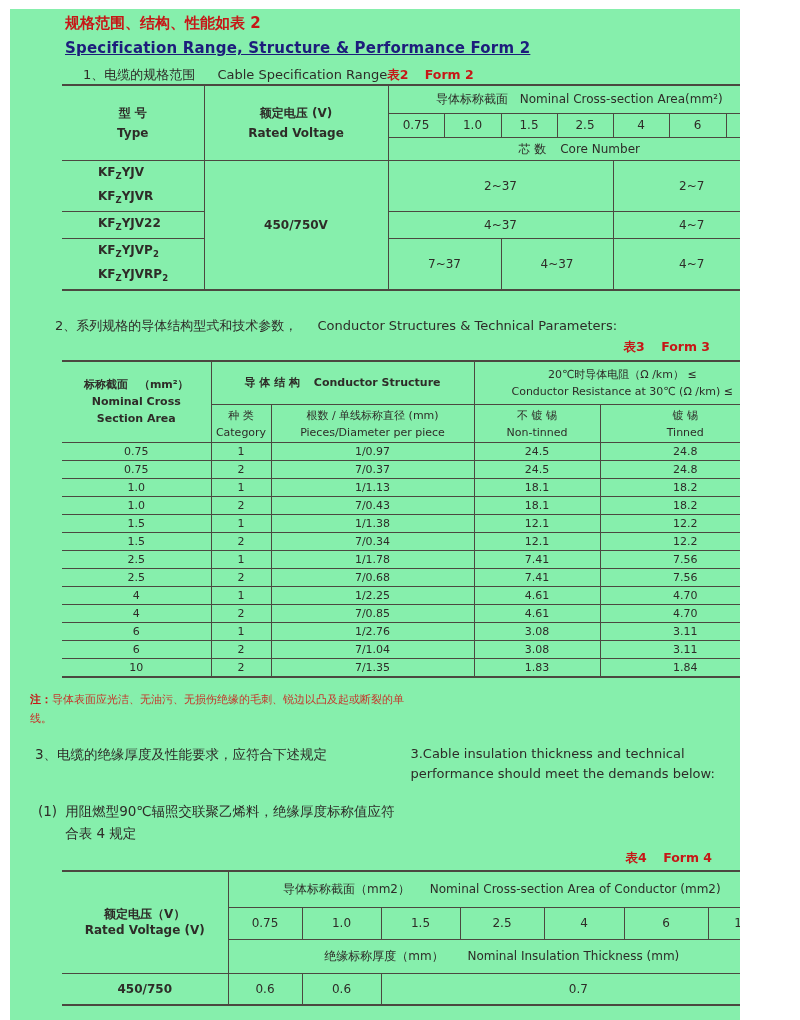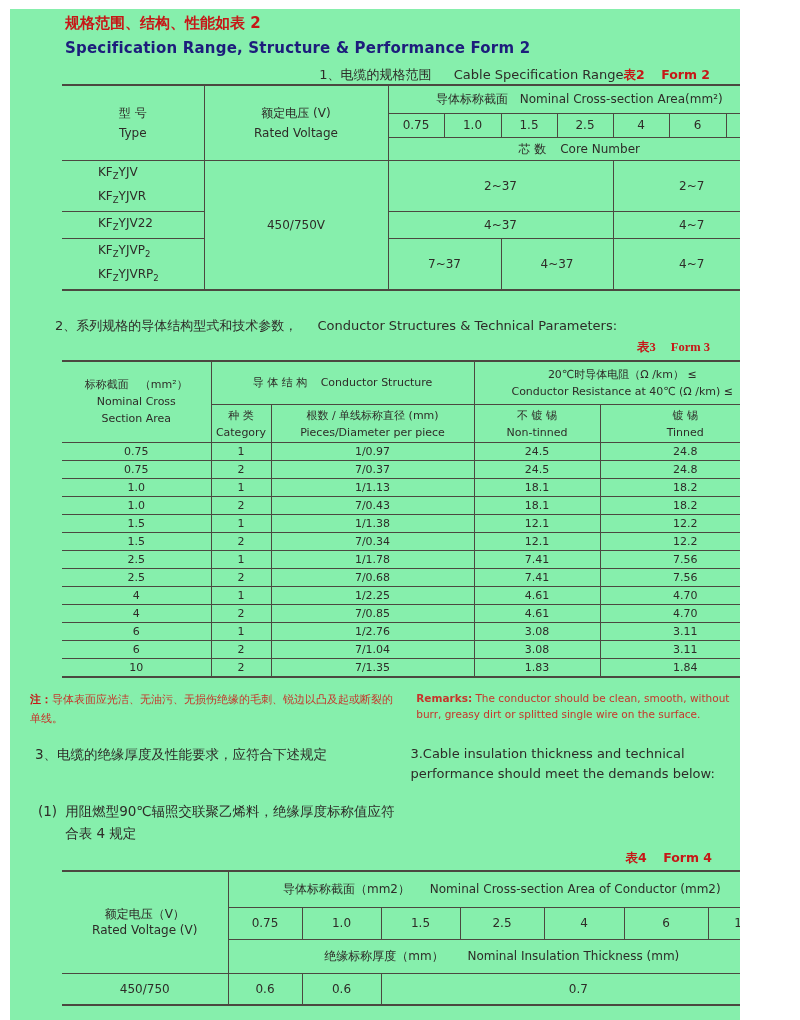--- a/index.html
+++ b/index.html
@@ -7,36 +7,36 @@
     width:800px;height:1020px;background:#ffffff;position:relative;
     font-family:"DejaVu Sans","Liberation Sans",sans-serif;
     color:#2e2c28;
   }
   .page{
     position:absolute;left:10px;top:9px;width:730px;height:1011px;
     background:#86efac;overflow:hidden;
   }
   
   .title-zh{margin:5px 0 0 55px;font-size:15px;font-weight:bold;color:#c61717;height:20px;}
-  .title-en{margin:5px 0 0 55px;font-size:15px;font-weight:bold;color:#1d1d7c;height:20px;letter-spacing:.2px;}
-  .sec1row{display:flex;justify-content:flex-end;align-items:flex-end;margin:7px 30px 0 73px;height:18px;}
+  .title-en{margin:5px 0 0 55px;font-size:15px;font-weight:bold;color:#1d1d7c;height:20px;letter-spacing:.2px;text-decoration:underline;}
+  .sec1row{display:flex;justify-content:flex-start;align-items:flex-end;margin:7px 30px 0 73px;height:18px;}
   .sec-heading{font-size:13px;}
   .sec-heading .en{margin-left:18px;}
   .form-label{font-size:12.5px;font-weight:bold;color:#c61717;white-space:nowrap;}
   .form-label .en{margin-left:12px;}
-  .label-row{display:flex;justify-content:flex-end;margin:2px 30px 0 0;height:18px;font-family:Liberation Serif, serif;}
+  .label-row{display:flex;justify-content:flex-end;margin:2px 30px 0 0;height:18px;}
   .sec2row{margin:26px 0 0 45px;height:20px;font-size:13px;}
   .sec2row .en{margin-left:16px;}
   
   table{border-collapse:collapse;table-layout:fixed;margin-left:52px;
         border-top:2px solid #4b4840;border-bottom:2px solid #4b4840;}
   td{border-top:1px solid #4b4840;text-align:center;vertical-align:middle;
      padding:1px 2px;color:#2e2c28;}
   .bl{border-left:1px solid #4b4840;}
-  .br{border-right:1px solid #4b4840;}
+  .br{border-right:1px solid #4b4840;font-weight:bold;}
   .t2{width:708px;}
   .t2 td{font-size:12px;line-height:16px;}
   .t2 .r-area{height:28px;}
   .t2 .r-num{height:24px;}
   .t2 .r-core{height:22px;}
   .t2 tbody td{line-height:20px;}
   .t2 td.type-cell{text-align:left;padding-left:36px;}
   .t2 tbody tr{height:26px;}
   .sb{font-size:8.5px;vertical-align:-3px;}
   .t3{width:708px;}
@@ -183,21 +183,21 @@
           <div>标称截面　（mm²）</div>
           <div>Nominal Cross</div>
           <div>Section Area</div>
         </td>
         <td colspan="2" class="br">
           <span>导 体 结 构</span>
           <span style="margin-left:10px">Conductor Structure</span>
         </td>
         <td colspan="2">
           <div>20℃时导体电阻（Ω /km） ≤</div>
-          <div>Conductor Resistance at 40℃ (Ω /km) ≤</div>
+          <div>Conductor Resistance at 30℃ (Ω /km) ≤</div>
         </td>
       </tr>
       <tr class="hrow2">
         <td class="bl">
           <div>种 类</div>
           <div>Category</div>
         </td>
         <td class="bl">
           <div>根数 / 单线标称直径 (mm)</div>
           <div>Pieces/Diameter per piece</div>
@@ -303,24 +303,20 @@
           <td class="bl">7/1.35</td>
           <td class="bl">1.83</td>
           <td class="bl">1.84</td>
         </tr>
       </tbody>
   </table>
 
   <div class="notes-row">
     <div class="note-zh">
       <span class="pfx">注：</span><span>导体表面应光洁、无油污、无损伤绝缘的毛刺、锐边以凸及起或断裂的单线。</span>
-    </div>
-    <div class="note-en">
-      <span class="pfx">Remarks:</span>
-      <span>The conductor  should be clean, smooth, without burr, greasy dirt or splitted single wire on the surface.</span>
     </div>
   </div>
 
   <div class="sec3row">
     <div class="sec3-zh">3、电缆的绝缘厚度及性能要求，应符合下述规定</div>
     <div class="sec3-en">3.Cable insulation thickness and technical performance should meet the demands below:</div>
   </div>
 
   <div class="item1row">
     <div class="item1-left">

